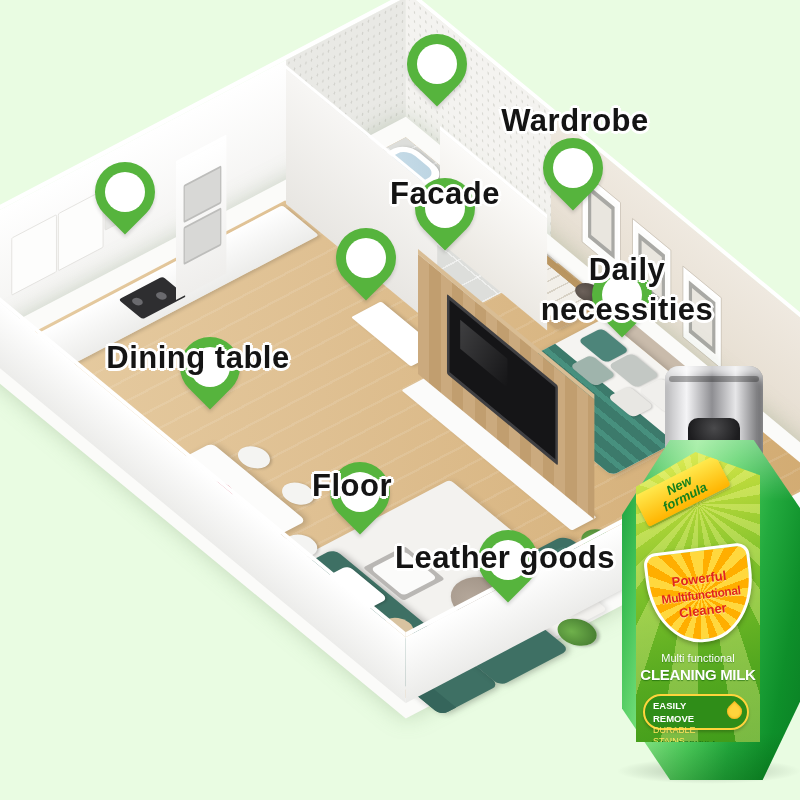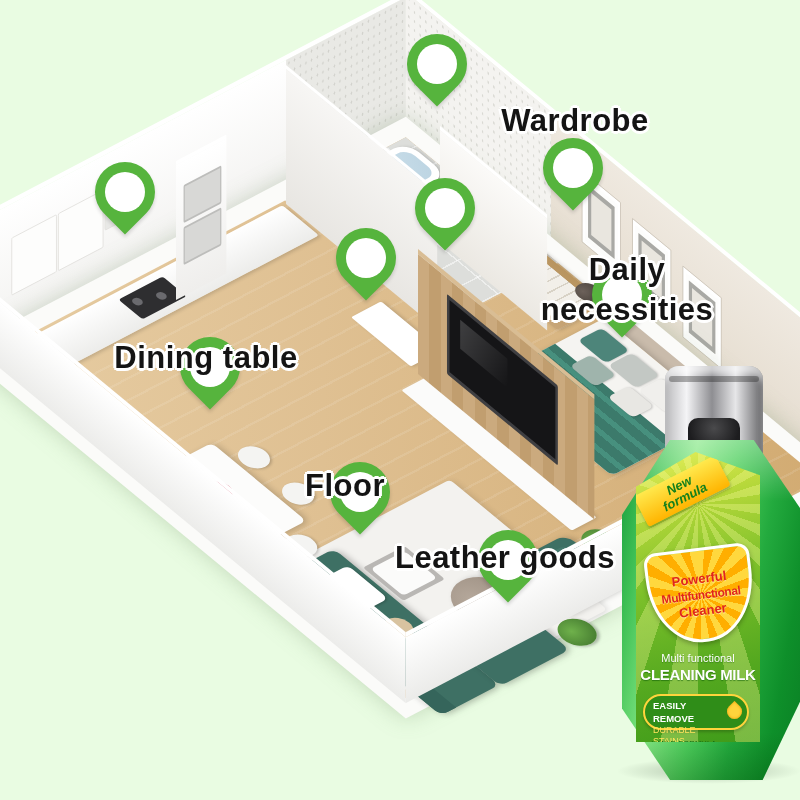--- a/index.html
+++ b/index.html
@@ -115,22 +115,22 @@
   .map-label{position:absolute;z-index:21;color:#141414;font-weight:bold;font-size:31px;
        letter-spacing:0.5px;text-align:center;white-space:nowrap;
        text-shadow:3px 0 0 #fff,-3px 0 0 #fff,0 3px 0 #fff,0 -3px 0 #fff,
                    2px 2px 0 #fff,-2px 2px 0 #fff,2px -2px 0 #fff,-2px -2px 0 #fff;}
   .pin-bathroom{left:407px;top:34px;} .lab-bathroom{left:337px;top:38px;width:200px;}
   .pin-wardrobe{left:543px;top:138px;} .lab-wardrobe{left:475px;top:103px;width:200px;}
   .pin-kitchen{left:95px;top:162px;}  .lab-kitchen{left:4px;top:159px;width:260px;}
   .pin-facade{left:415px;top:178px;}  .lab-facade{left:355px;top:176px;width:180px;}
   .pin-cabinet{left:336px;top:228px;} .lab-cabinet{left:272px;top:234px;width:180px;}
   .pin-daily{left:592px;top:265px;}   .lab-daily{left:532px;top:250px;width:190px;white-space:normal;line-height:40px;}
-  .pin-dining{left:180px;top:337px;}  .lab-dining{left:96px;top:340px;width:220px;}
-  .pin-floor{left:330px;top:462px;}   .lab-floor{left:275px;top:468px;width:140px;}
+  .pin-dining{left:180px;top:337px;}  .lab-dining{left:88px;top:340px;width:220px;}
+  .pin-floor{left:330px;top:462px;}   .lab-floor{left:282px;top:468px;width:140px;}
   .pin-leather{left:478px;top:530px;} .lab-leather{left:385px;top:540px;width:240px;}
 
   
   .bottle{position:absolute;left:610px;top:360px;width:200px;height:430px;z-index:30;}
   .bottle-shadow{position:absolute;left:6px;top:398px;width:186px;height:26px;border-radius:50%;
        background:radial-gradient(ellipse,rgba(40,60,40,.30),rgba(40,60,40,0) 70%);}
   .cap{position:absolute;left:55px;top:6px;width:98px;height:92px;border-radius:14px 14px 6px 6px;
        background:linear-gradient(90deg,#b9b9bb 0%,#f4f4f6 22%,#8e8e92 48%,#e6e6e8 72%,#636366 100%);
        box-shadow:inset 0 8px 6px rgba(255,255,255,.6),inset 0 -4px 6px rgba(0,0,0,.25);}
   .cap::before{content:'';position:absolute;left:4px;top:10px;width:90px;height:6px;border-radius:3px;
@@ -273,20 +273,21 @@
   </div>
 
   <div class="pin pin-bathroom"></div>
 
   <div class="pin pin-wardrobe"></div>
   <div class="map-label lab-wardrobe">Wardrobe</div>
 
   <div class="pin pin-kitchen"></div>
 
   <div class="pin pin-facade"></div>
+  <div class="map-label lab-facade">Facade</div>
 
   <div class="pin pin-cabinet"></div>
 
   <div class="pin pin-daily"></div>
   <div class="map-label lab-daily">Daily necessities</div>
 
   <div class="pin pin-dining"></div>
   <div class="map-label lab-dining">Dining table</div>
 
   <div class="pin pin-floor"></div>

